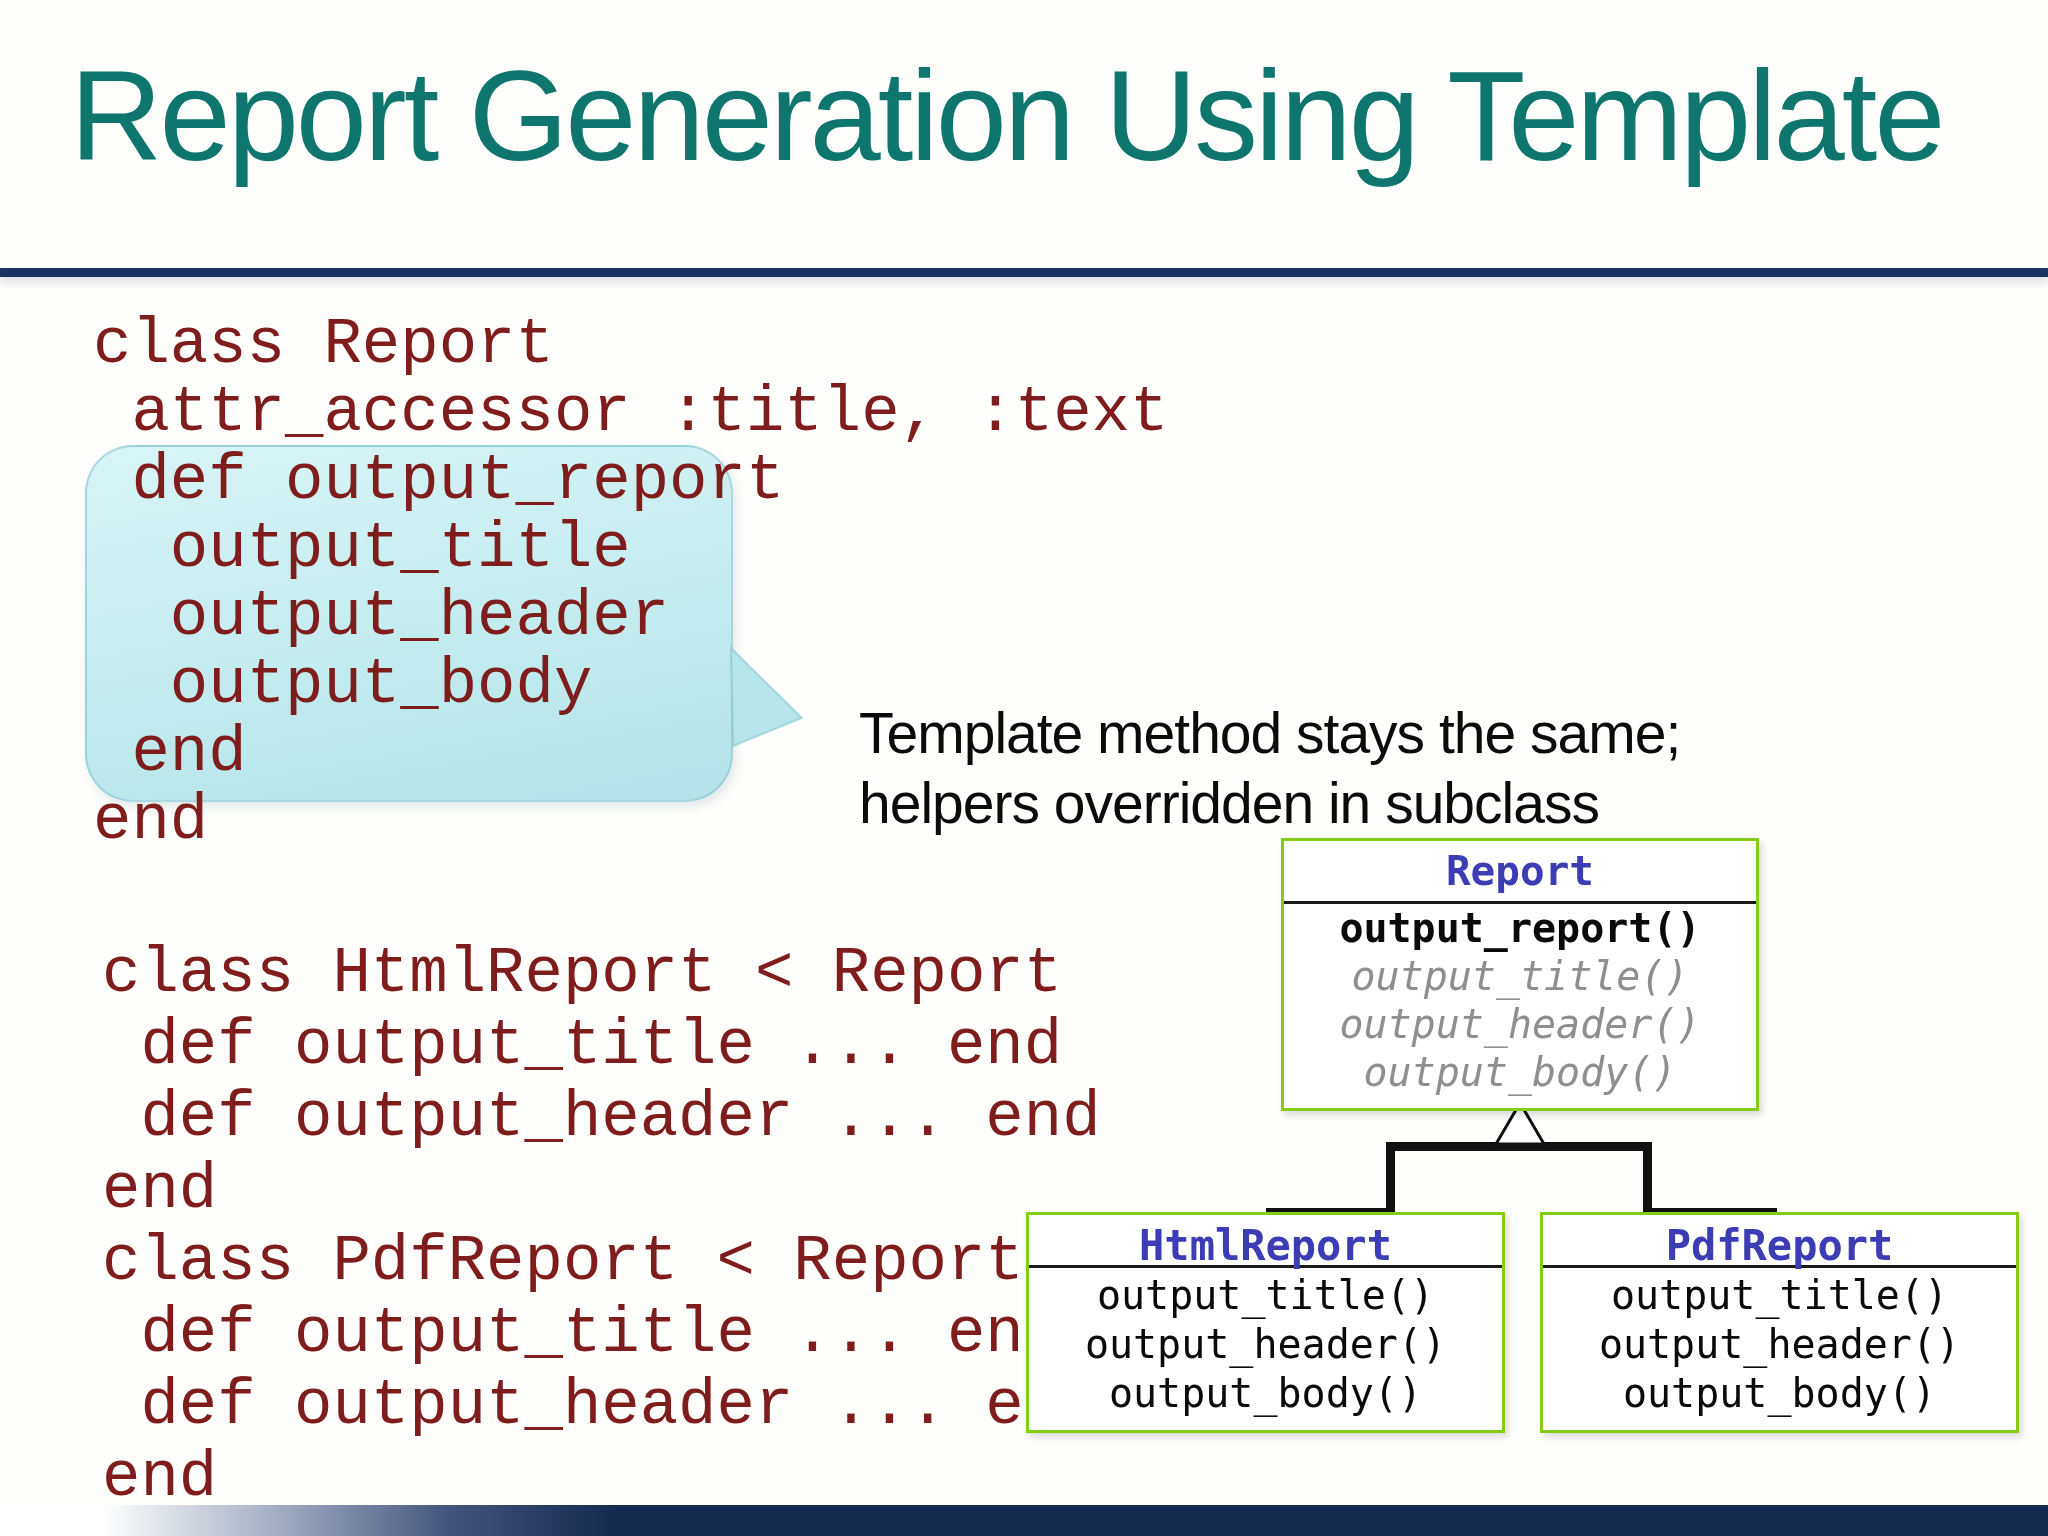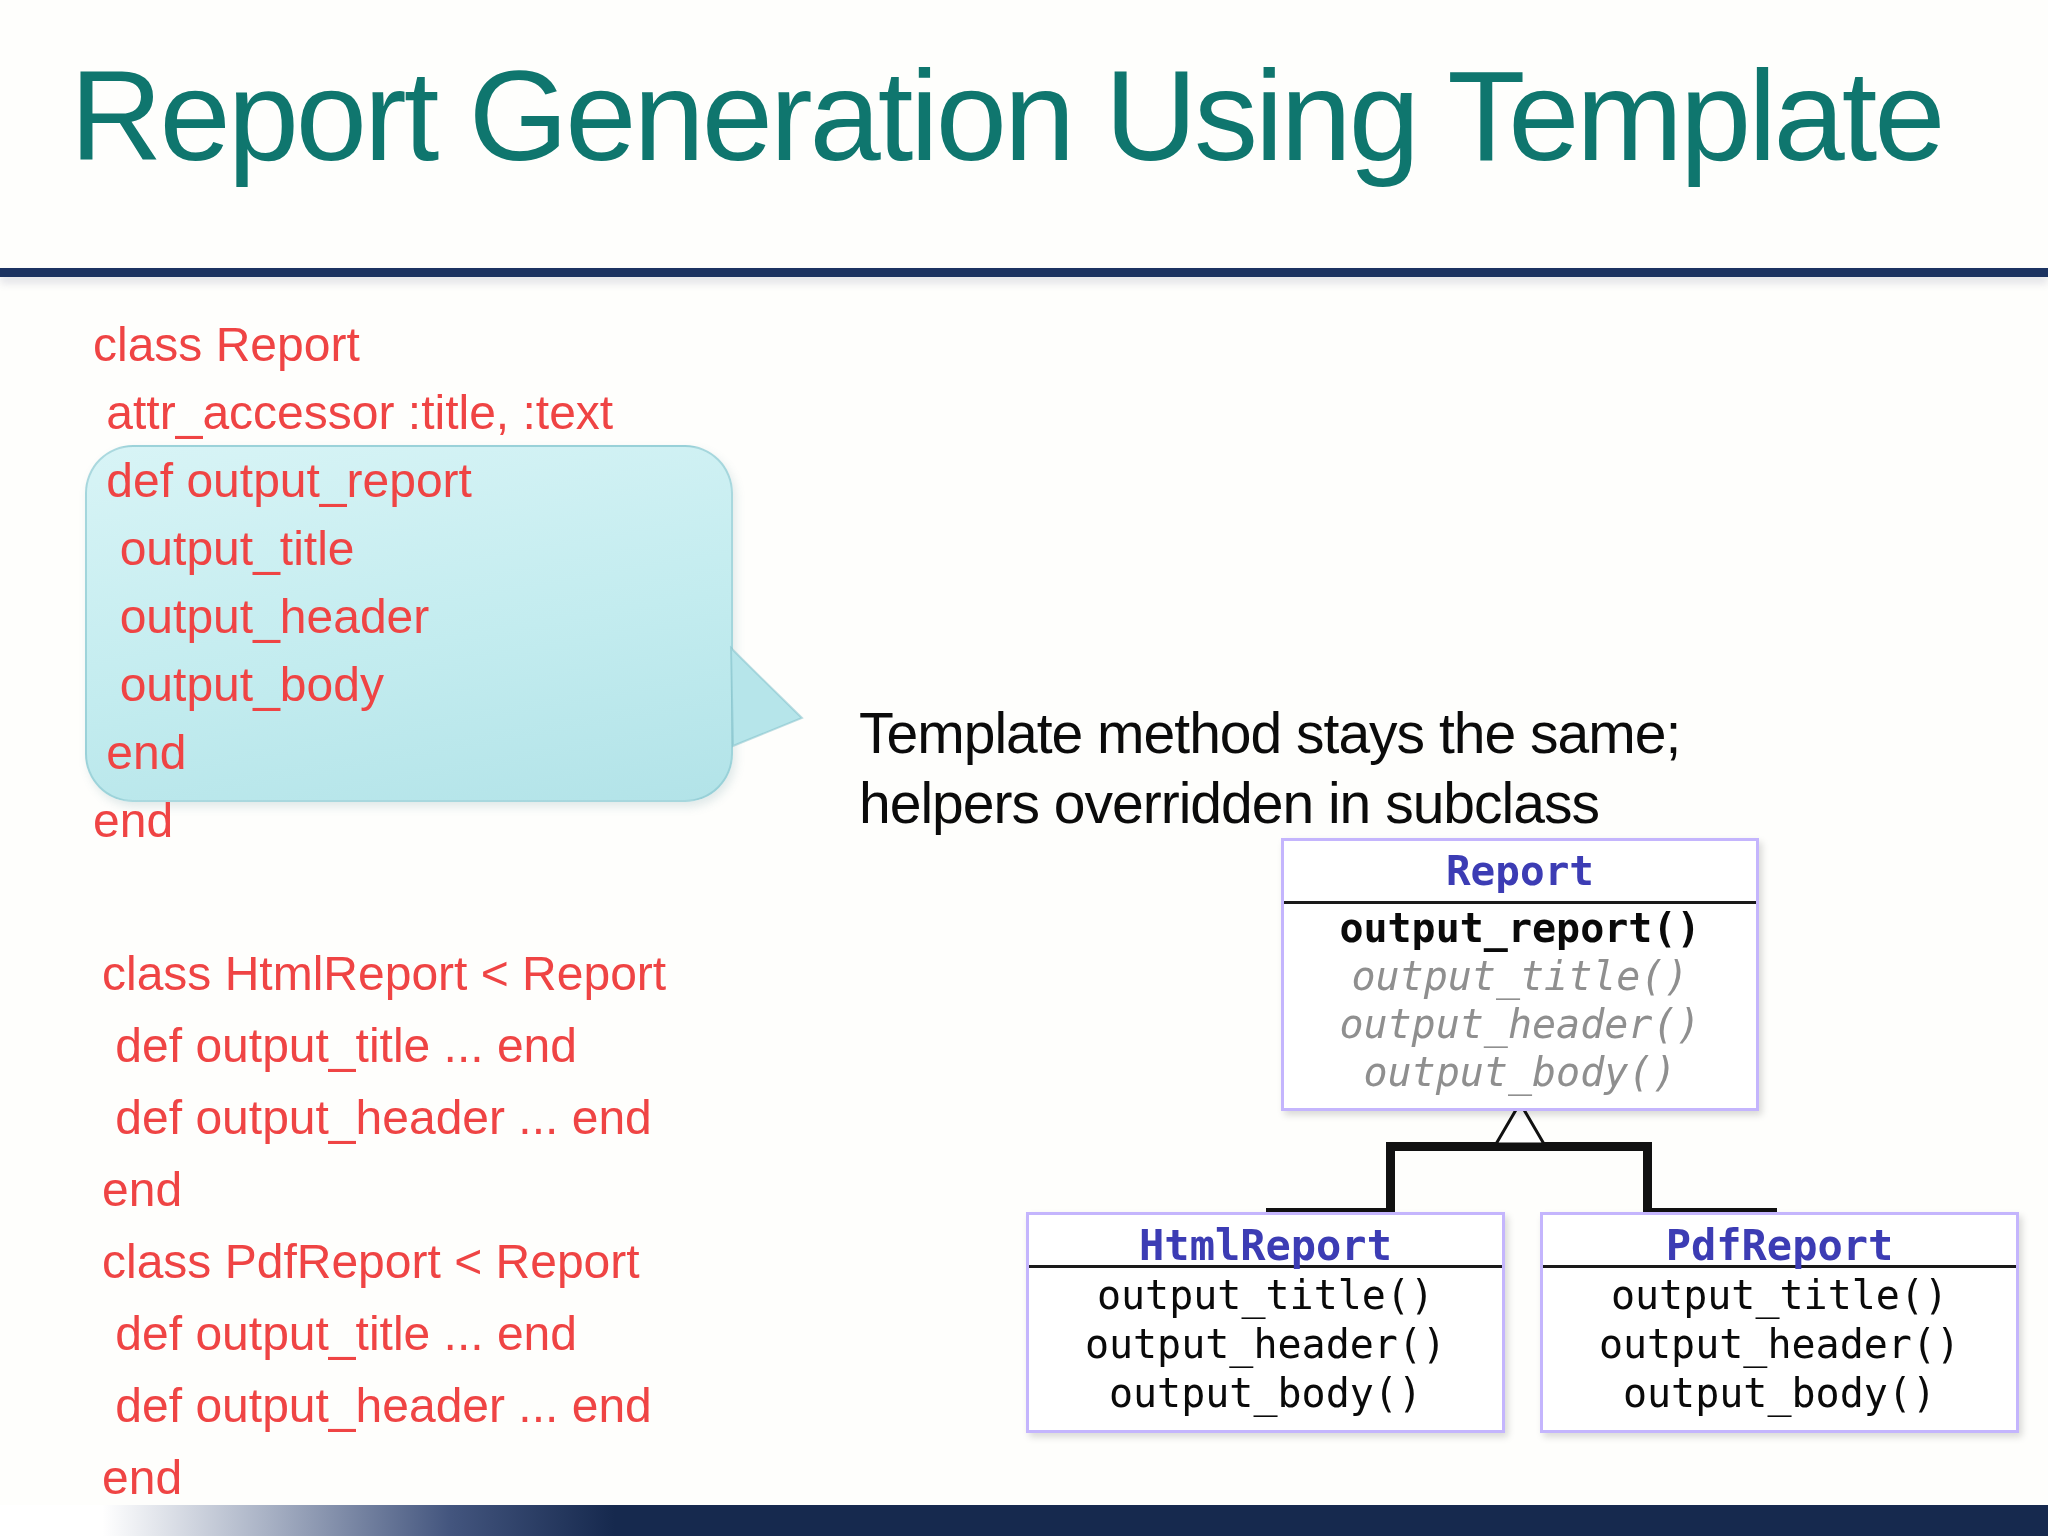--- a/index.html
+++ b/index.html
@@ -14,23 +14,23 @@
     color:#0f766e; white-space:nowrap; line-height:160px;
   }
 
   .divider {
     position:absolute; left:0; top:268px; width:2048px; height:9px;
     background:#1C3361;
     box-shadow:0 6px 9px rgba(70,70,110,0.16);
   }
 
   .code {
-    position:absolute; color:#ef4444;
-    font-family:Liberation Sans, sans-serif;
-    font-size:48px; white-space:pre; z-index:2;
+    position:absolute; color:#7f1d1d;
+    font-family:Liberation Mono, monospace;
+    font-size:64px; white-space:pre; z-index:2;
   }
   .code.block1 { left:93px; top:311px; line-height:68px; }
   .code.block2 { left:102px; top:938px; line-height:72px; }
 
   .bubble {
     position:absolute; left:85px; top:445px; width:648px; height:357px;
     border-radius:48px; z-index:1;
     background:linear-gradient(170deg,#D8F4F6 0%,#C3ECEF 55%,#B2E3E8 100%);
     border:2px solid rgba(125,190,200,0.50);
     box-shadow:3px 5px 10px rgba(90,140,150,0.18);
@@ -38,21 +38,21 @@
   .bubble-tail { position:absolute; left:727px; top:638px; z-index:1; }
 
   .note {
     position:absolute; left:859px; top:698px;
     font-size:57px; line-height:70px; letter-spacing:-1px;
     color:#0B0B0B; white-space:pre; z-index:3;
   }
 
   .uml-box {
     position:absolute; background:#FFFFFF;
-    border:3px solid #c4b5fd; z-index:2;
+    border:3px solid #84cc16; z-index:2;
     box-shadow:3px 4px 7px rgba(0,0,0,0.15);
     font-family:"DejaVu Sans Mono", monospace; text-align:center;
   }
   .uml-box .uml-name {
     display:block; border-bottom:3px solid #1A1A1A;
     color:#3C3CB4; font-weight:700;
   }
   .box-report { left:1281px; top:838px; width:478px; height:273px; }
   .box-report .uml-name { height:63px; line-height:60px; font-size:41px; }
   .box-report .uml-body { }

